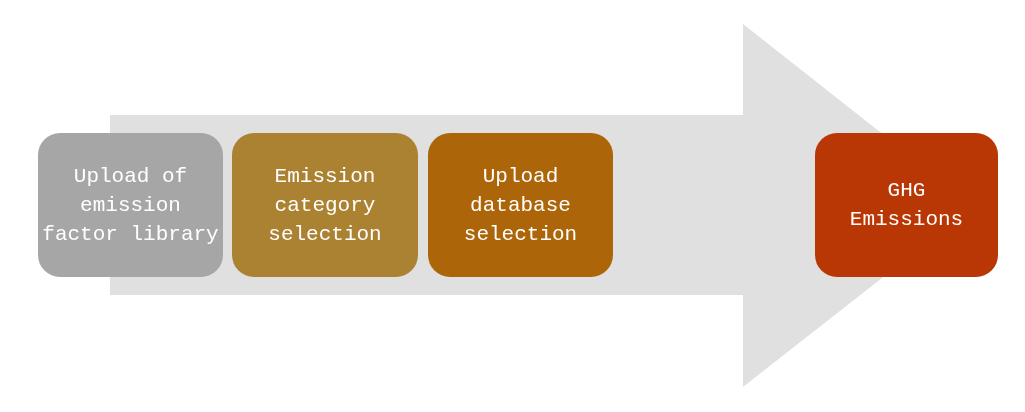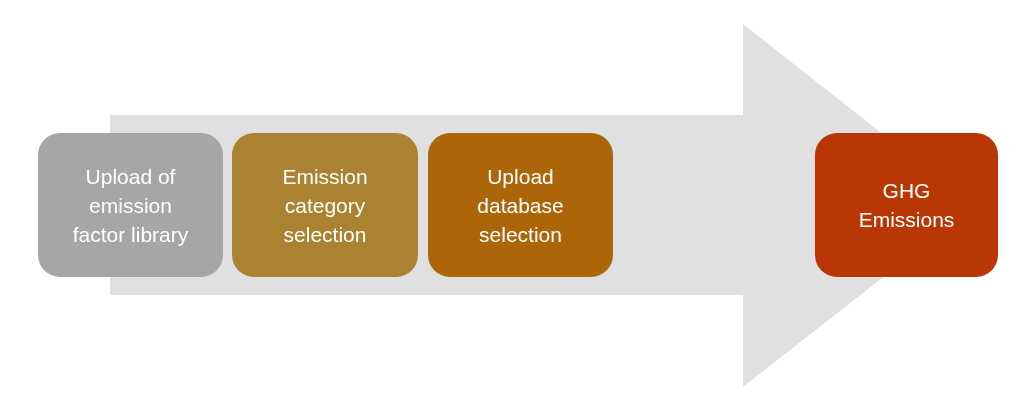--- a/index.html
+++ b/index.html
@@ -6,21 +6,21 @@
     margin: 0;
     padding: 0;
     background: #ffffff;
   }
   .canvas {
     position: relative;
     width: 1025px;
     height: 412px;
     background: #ffffff;
     overflow: hidden;
-    font-family: Liberation Sans, sans-serif;
+    font-family: Liberation Mono, monospace;
   }
   .arrow-svg {
     position: absolute;
     left: 0;
     top: 0;
     width: 1025px;
     height: 412px;
     display: block;
   }
   .step {

